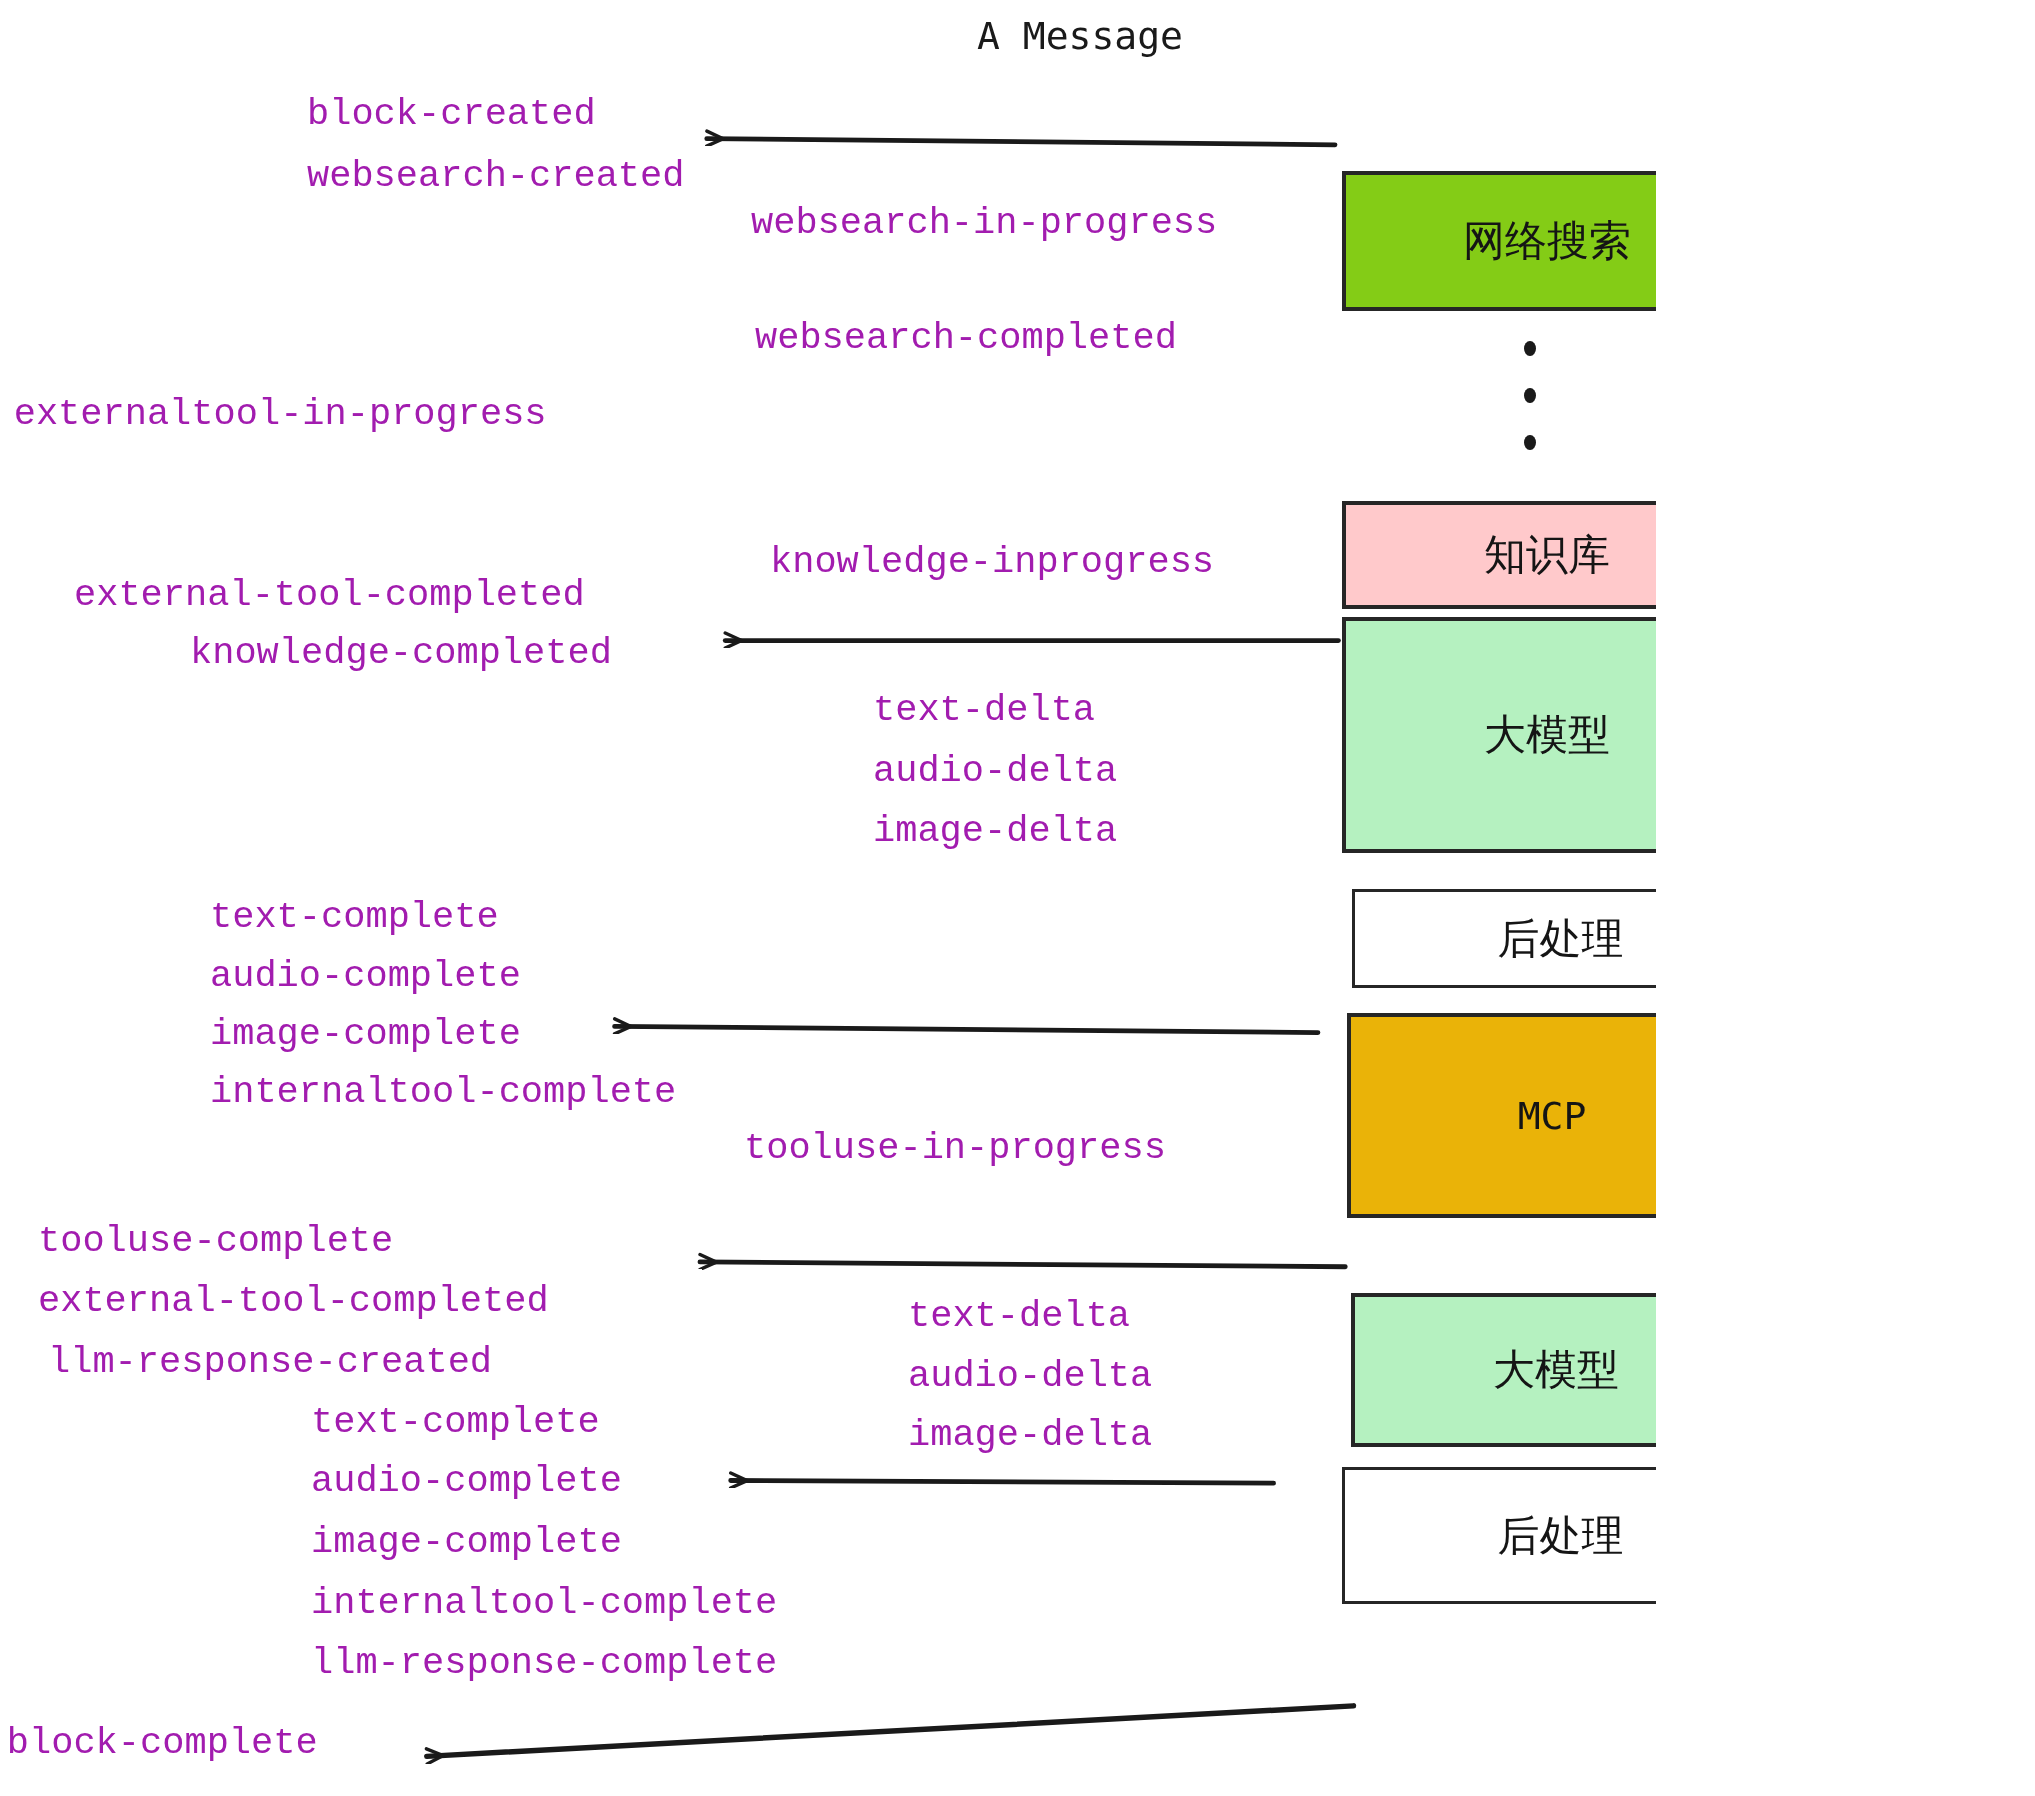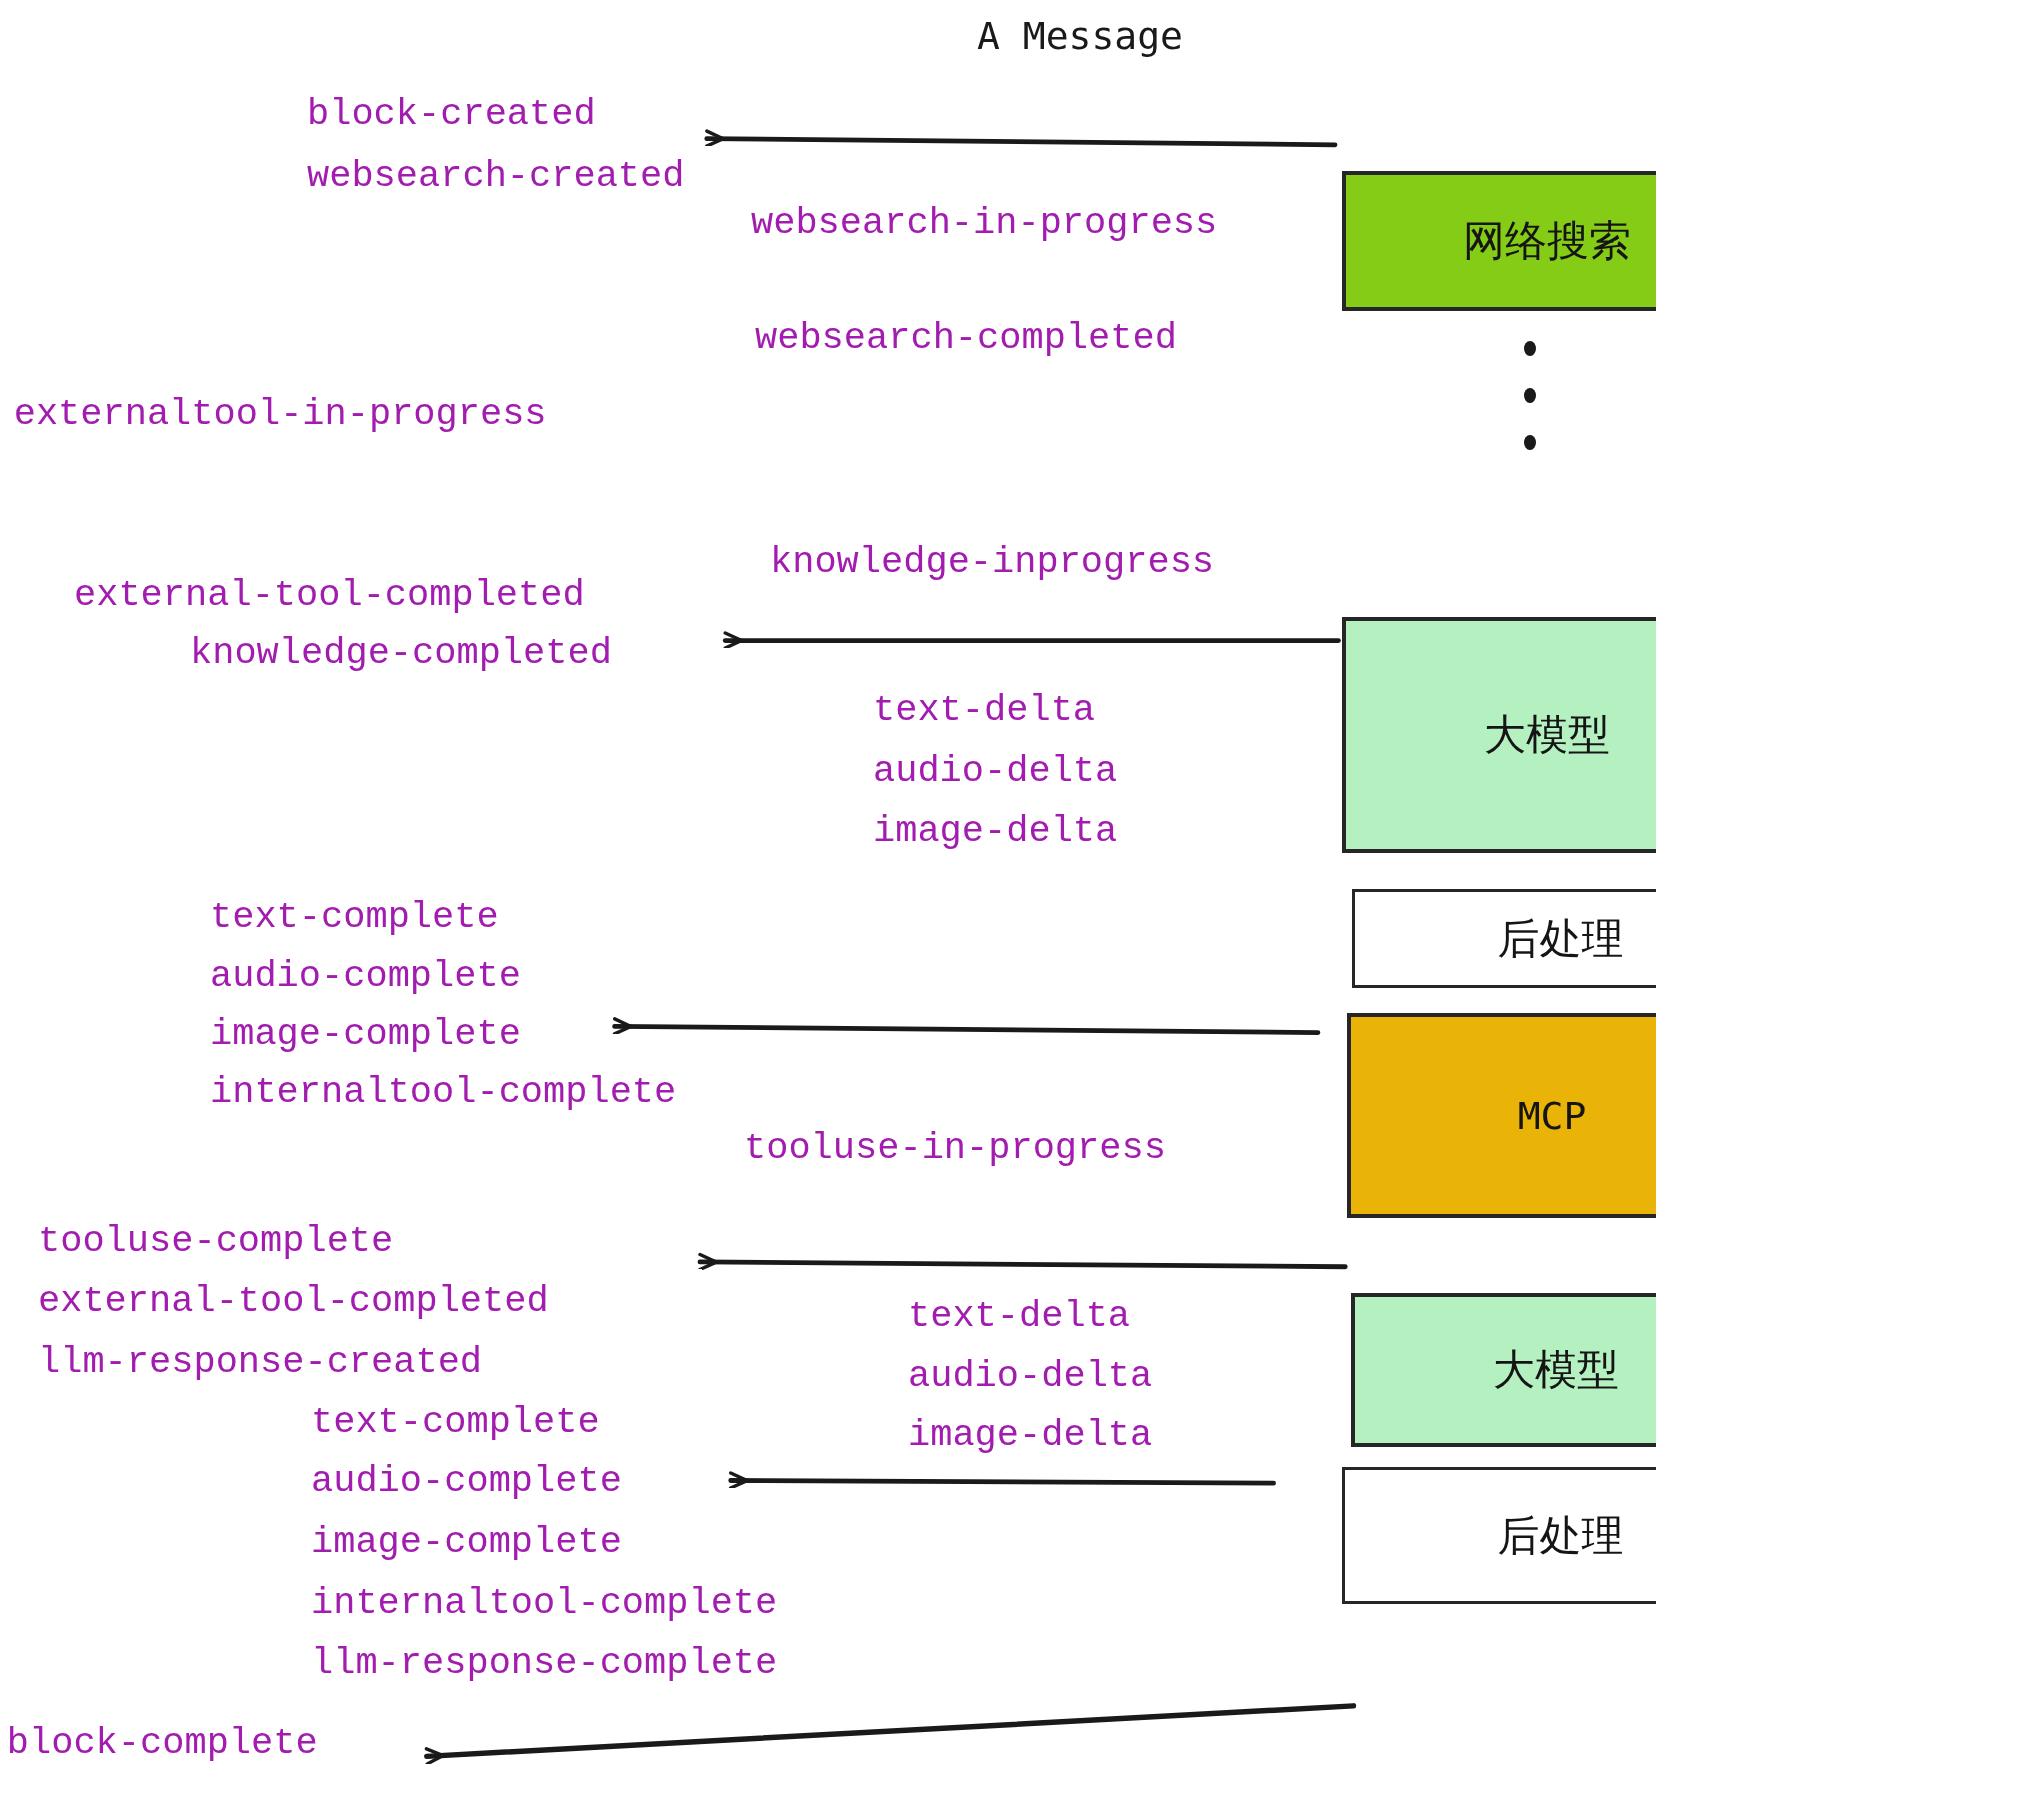--- a/index.html
+++ b/index.html
@@ -89,20 +89,23 @@
   <div class="box" style="left:1342px; top:171px; width:410px; height:140px; background:#84cc16;">
     <span class="box-label">网络搜索</span>
   </div>
 
   <div class="ellipsis-dots" style="left:1523px; top:341px; width:13.7px; height:109px;">
     <i></i>
       <i></i>
       <i></i>
   </div>
 
+  <div class="box" style="left:1342px; top:501px; width:410px; height:108px; background:#FFC9CB;">
+    <span class="box-label">知识库</span>
+  </div>
 
   <div class="box" style="left:1342px; top:617px; width:410px; height:236px; background:#B5F1C0;">
     <span class="box-label">大模型</span>
   </div>
 
   <div class="box" style="left:1352px; top:889px; width:417px; height:99px; background:#FFFFFF; border-width:3.4px;">
     <span class="box-label">后处理</span>
   </div>
 
   <div class="box" style="left:1347px; top:1013px; width:410px; height:205px; background:#eab308;">
@@ -135,21 +138,21 @@
   <div class="lbl" style="left:873px; top:813px;">image-delta</div>
 
   <div class="lbl" style="left:210px; top:899px;">text-complete</div>
   <div class="lbl" style="left:210px; top:958px;">audio-complete</div>
   <div class="lbl" style="left:210px; top:1016px;">image-complete</div>
   <div class="lbl" style="left:210px; top:1074px;">internaltool-complete</div>
   <div class="lbl" style="left:744px; top:1130px;">tooluse-in-progress</div>
 
   <div class="lbl" style="left:38px; top:1223px;">tooluse-complete</div>
   <div class="lbl" style="left:38px; top:1283px;">external-tool-completed</div>
-  <div class="lbl" style="left:38px; top:1344px;">llm-response-created</div>
+  <div class="lbl" style="left:48px; top:1344px;">llm-response-created</div>
 
   <div class="lbl" style="left:908px; top:1298px;">text-delta</div>
   <div class="lbl" style="left:908px; top:1358px;">audio-delta</div>
   <div class="lbl" style="left:908px; top:1417px;">image-delta</div>
 
   <div class="lbl" style="left:311px; top:1404px;">text-complete</div>
   <div class="lbl" style="left:311px; top:1463px;">audio-complete</div>
   <div class="lbl" style="left:311px; top:1524px;">image-complete</div>
   <div class="lbl" style="left:311px; top:1585px;">internaltool-complete</div>
   <div class="lbl" style="left:311px; top:1645px;">llm-response-complete</div>

